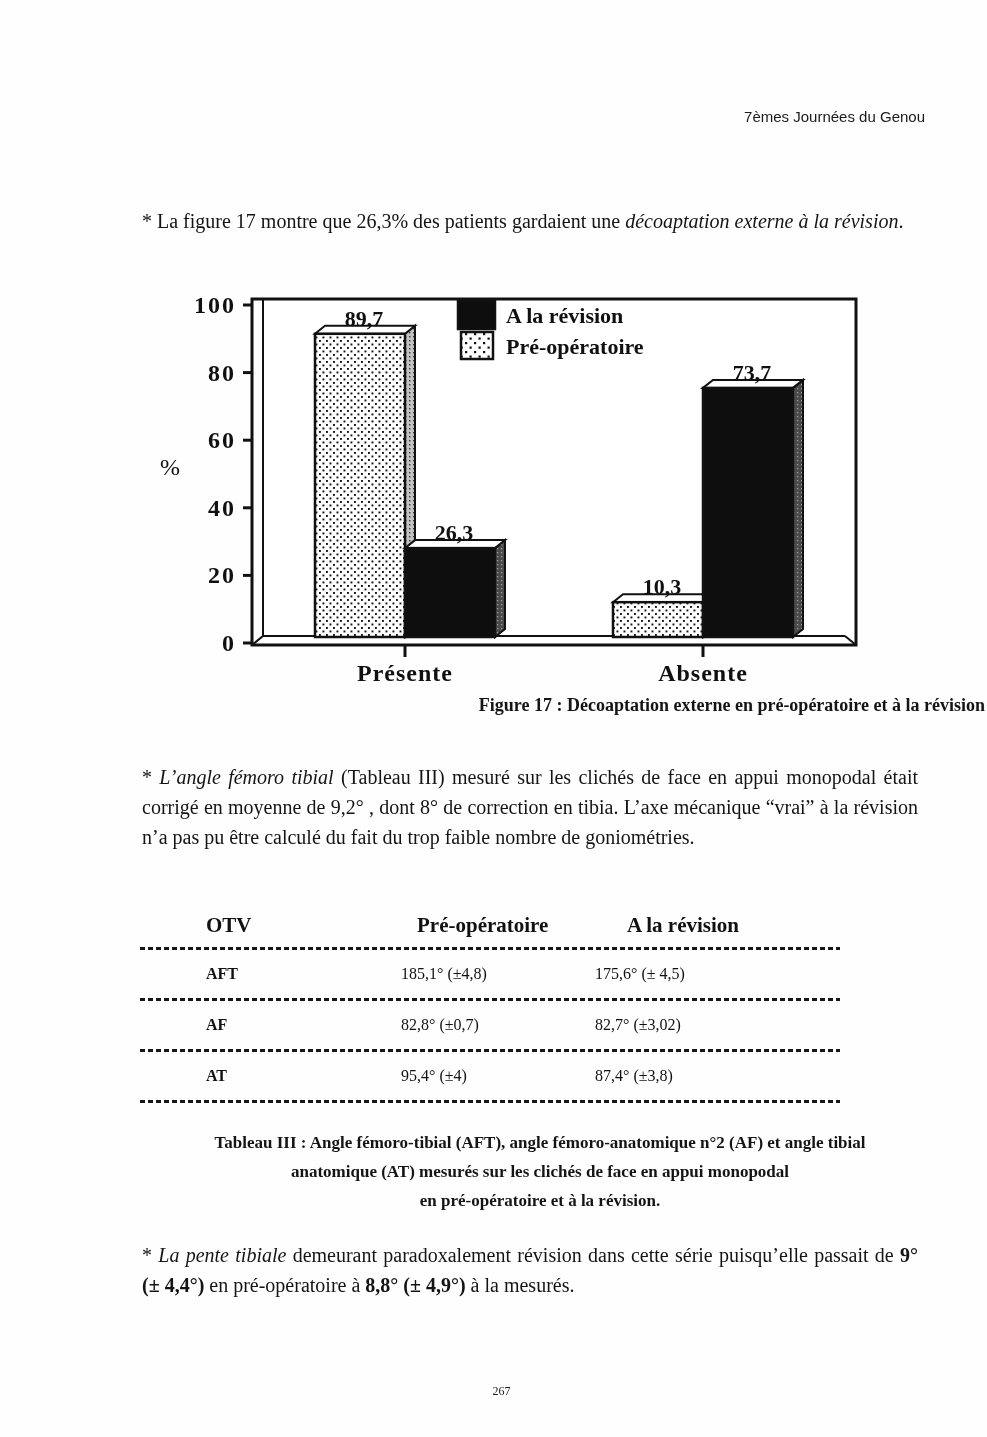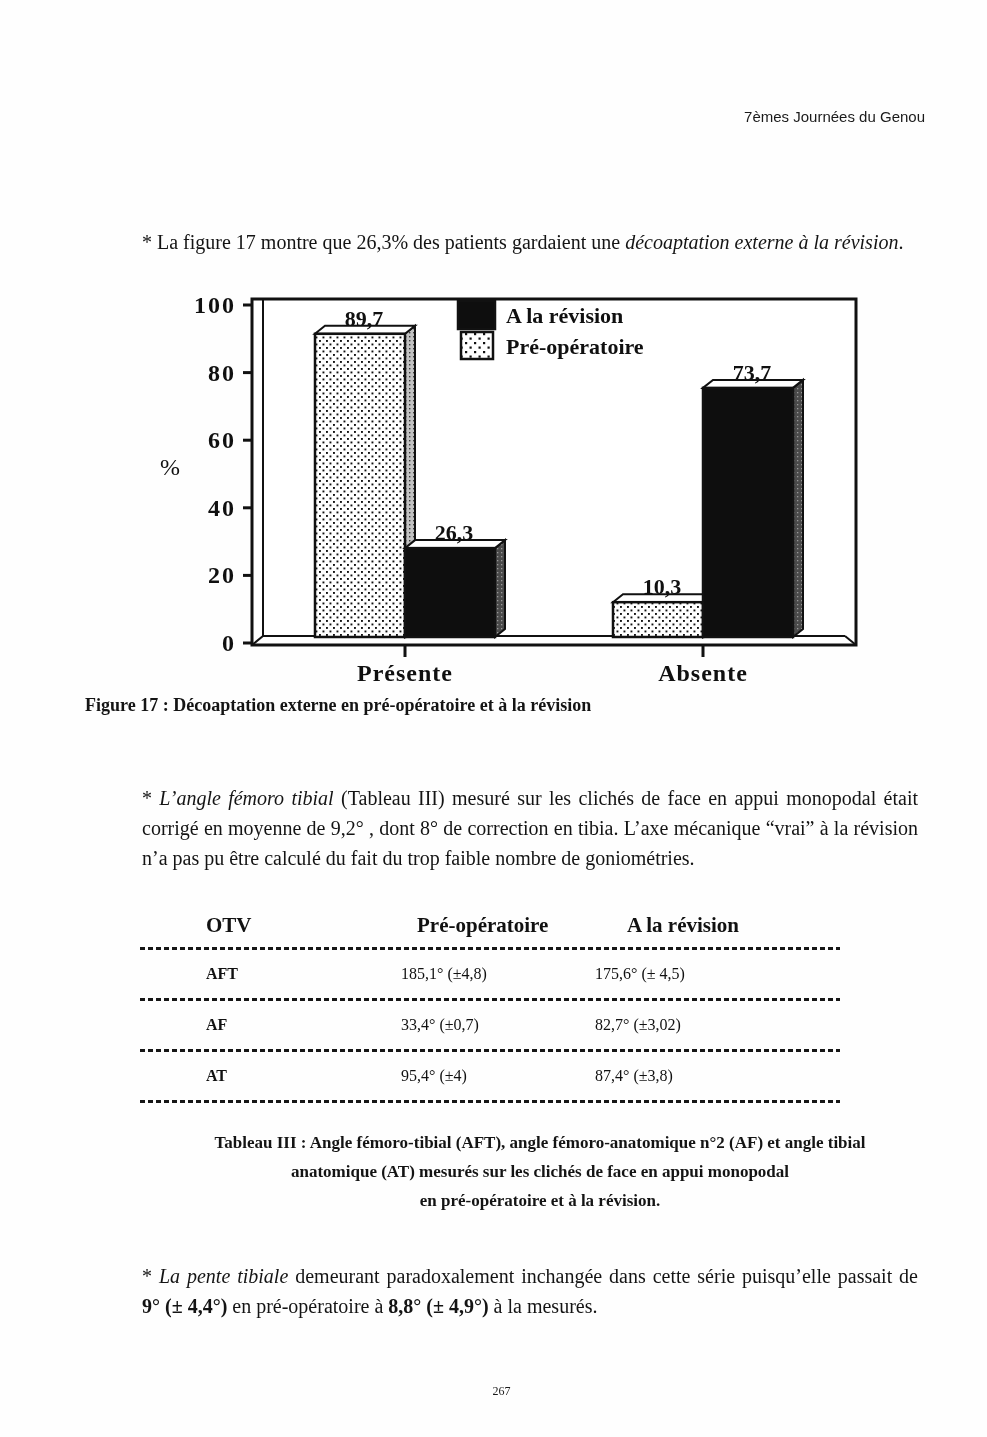--- a/index.html
+++ b/index.html
@@ -12,37 +12,37 @@
     overflow:hidden;
   }
   .hdr{
     position:absolute;top:108px;right:62px;
     font-family:"Liberation Sans","DejaVu Sans",sans-serif;
     font-size:15px;color:#1a1a1a;
   }
   .para{
     position:absolute;left:142px;width:776px;
     font-size:20px;line-height:30px;
-    text-align:justify;color:#141414;margin-top:21px;
+    text-align:justify;color:#141414;
   }
   .para .i{font-style:italic;}
   .para .b{font-weight:bold;}
   #p1{top:206px;}
   #p2{top:762px;}
   #p3{top:1240px;}
   .chart-wrap{position:absolute;left:140px;top:287px;width:740px;height:420px;}
   svg text{font-family:"Liberation Serif","DejaVu Serif",serif;fill:#101010;}
   .ax{font-size:24px;font-weight:bold;letter-spacing:2px;}
   .val{font-size:22px;font-weight:bold;}
   .cat{font-size:24px;font-weight:bold;letter-spacing:1px;}
   .leg{font-size:22px;font-weight:bold;}
   .pct{font-size:24px;}
   .figcap{
     position:absolute;left:85px;top:695px;width:900px;
-    text-align:left;font-size:18px;font-weight:bold;color:#141414;
+    text-align:right;font-size:18px;font-weight:bold;color:#141414;
   }
   .tbl{position:absolute;left:140px;top:903px;width:700px;}
   .t-row{display:grid;grid-template-columns:261px 194px 245px;align-items:center;}
   .t-row .c1{padding-left:66px;font-weight:bold;}
   .t-head{height:44px;font-weight:bold;font-size:21px;gap:16px;}
   .t-data{height:48px;font-size:16px;}
   .t-sep{height:3px;background:repeating-linear-gradient(90deg,#161616 0 5px,transparent 5px 8px);}
   .tabcap{
     position:absolute;left:90px;top:1128px;width:900px;
     text-align:center;font-size:17px;font-weight:bold;
@@ -141,35 +141,35 @@
     </div>
     <div class="t-sep"></div>
     <div class="t-row t-data">
       <div class="c1">AFT</div>
       <div class="c2">185,1° (±4,8)</div>
       <div class="c3">175,6° (± 4,5)</div>
     </div>
     <div class="t-sep"></div>
     <div class="t-row t-data">
       <div class="c1">AF</div>
-      <div class="c2">33,4° (±0,7)</div>
+      <div class="c2">82,8° (±0,7)</div>
       <div class="c3">82,7° (±3,02)</div>
     </div>
     <div class="t-sep"></div>
     <div class="t-row t-data">
       <div class="c1">AT</div>
       <div class="c2">95,4° (±4)</div>
       <div class="c3">87,4° (±3,8)</div>
     </div>
     <div class="t-sep"></div>
   </div>
 
   <div class="tabcap">
     <div>Tableau III : Angle fémoro-tibial (AFT), angle fémoro-anatomique n°2 (AF) et angle tibial</div>
     <div>anatomique (AT) mesurés sur les clichés de face en appui monopodal</div>
     <div>en pré-opératoire et à la révision.</div>
   </div>
 
-  <div class="para" id="p3"><span>* </span><span class="i">La pente tibiale</span><span>  demeurant paradoxalement inchangée dans cette série puisqu’elle passait de </span><span class="b">9° (± 4,4°)</span><span> en pré-opératoire à </span><span class="b">8,8° (± 4,9°)</span><span> à la mesurés.</span></div>
+  <div class="para" id="p3"><span>* </span><span class="i">La pente tibiale</span><span>  demeurant paradoxalement révision dans cette série puisqu’elle passait de </span><span class="b">9° (± 4,4°)</span><span> en pré-opératoire à </span><span class="b">8,8° (± 4,9°)</span><span> à la mesurés.</span></div>
 
   <div class="pageno">267</div>
 
 </div>
 
 </body></html>

